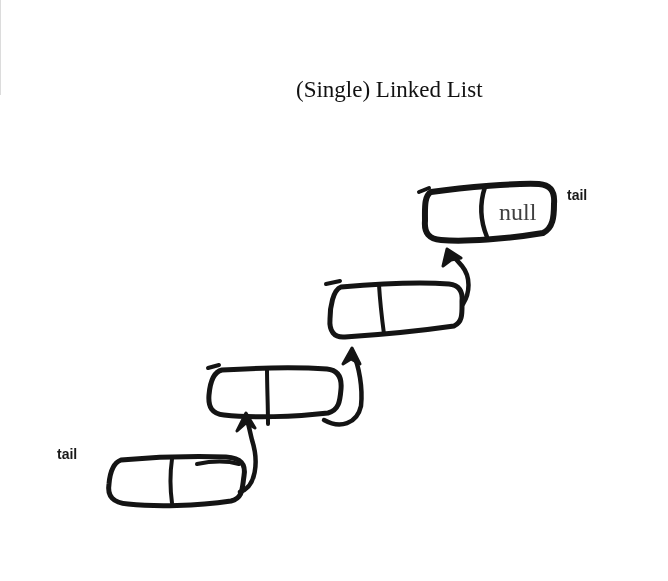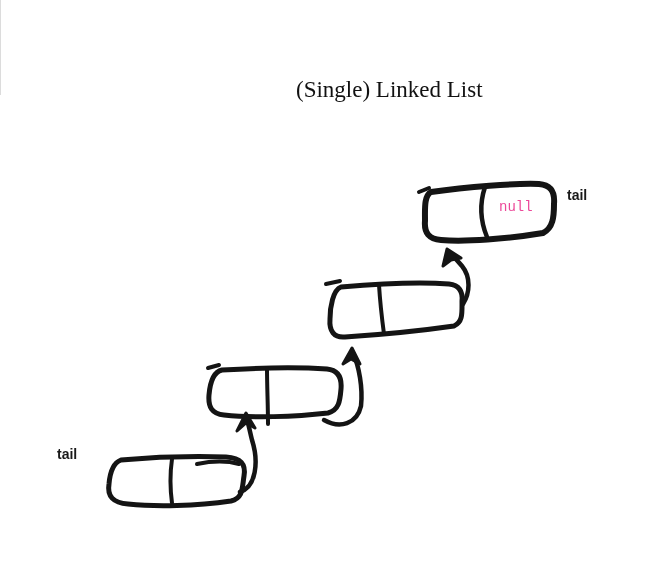--- a/index.html
+++ b/index.html
@@ -34,23 +34,23 @@
     font-size: 14px;
     font-weight: 600;
     color: var(--label, #1a1a1a);
     white-space: nowrap;
   }
   .side-label.head { left: 57px; top: 446px; }
   .side-label.tail { left: 567px; top: 187px; }
   .null-value {
     position: absolute;
     left: 499px; top: 199px;
-    font-family: Liberation Mono, monospace;
-    font-size: 14px;
-    color: #ec4899;
+    font-family: Liberation Serif, serif;
+    font-size: 24px;
+    color: #404040;
   }
   svg.sketch { position: absolute; left: 0; top: 0; }
   svg.sketch path { stroke: var(--ink, #141414); fill: none; stroke-linecap: round; stroke-linejoin: round; }
   svg.sketch path.fill-head { fill: var(--ink, #141414); stroke: var(--ink, #141414); stroke-width: 3; }
   .node-outline { stroke-width: 5px; }
   .node-divider { stroke-width: 4px; }
   .node-tick { stroke-width: 4px; }
   .tail-node .node-outline { stroke-width: 6px; }
   .tail-node .node-divider { stroke-width: 4.5px; }
   .arrow-stem { stroke-width: 4.5px; }

